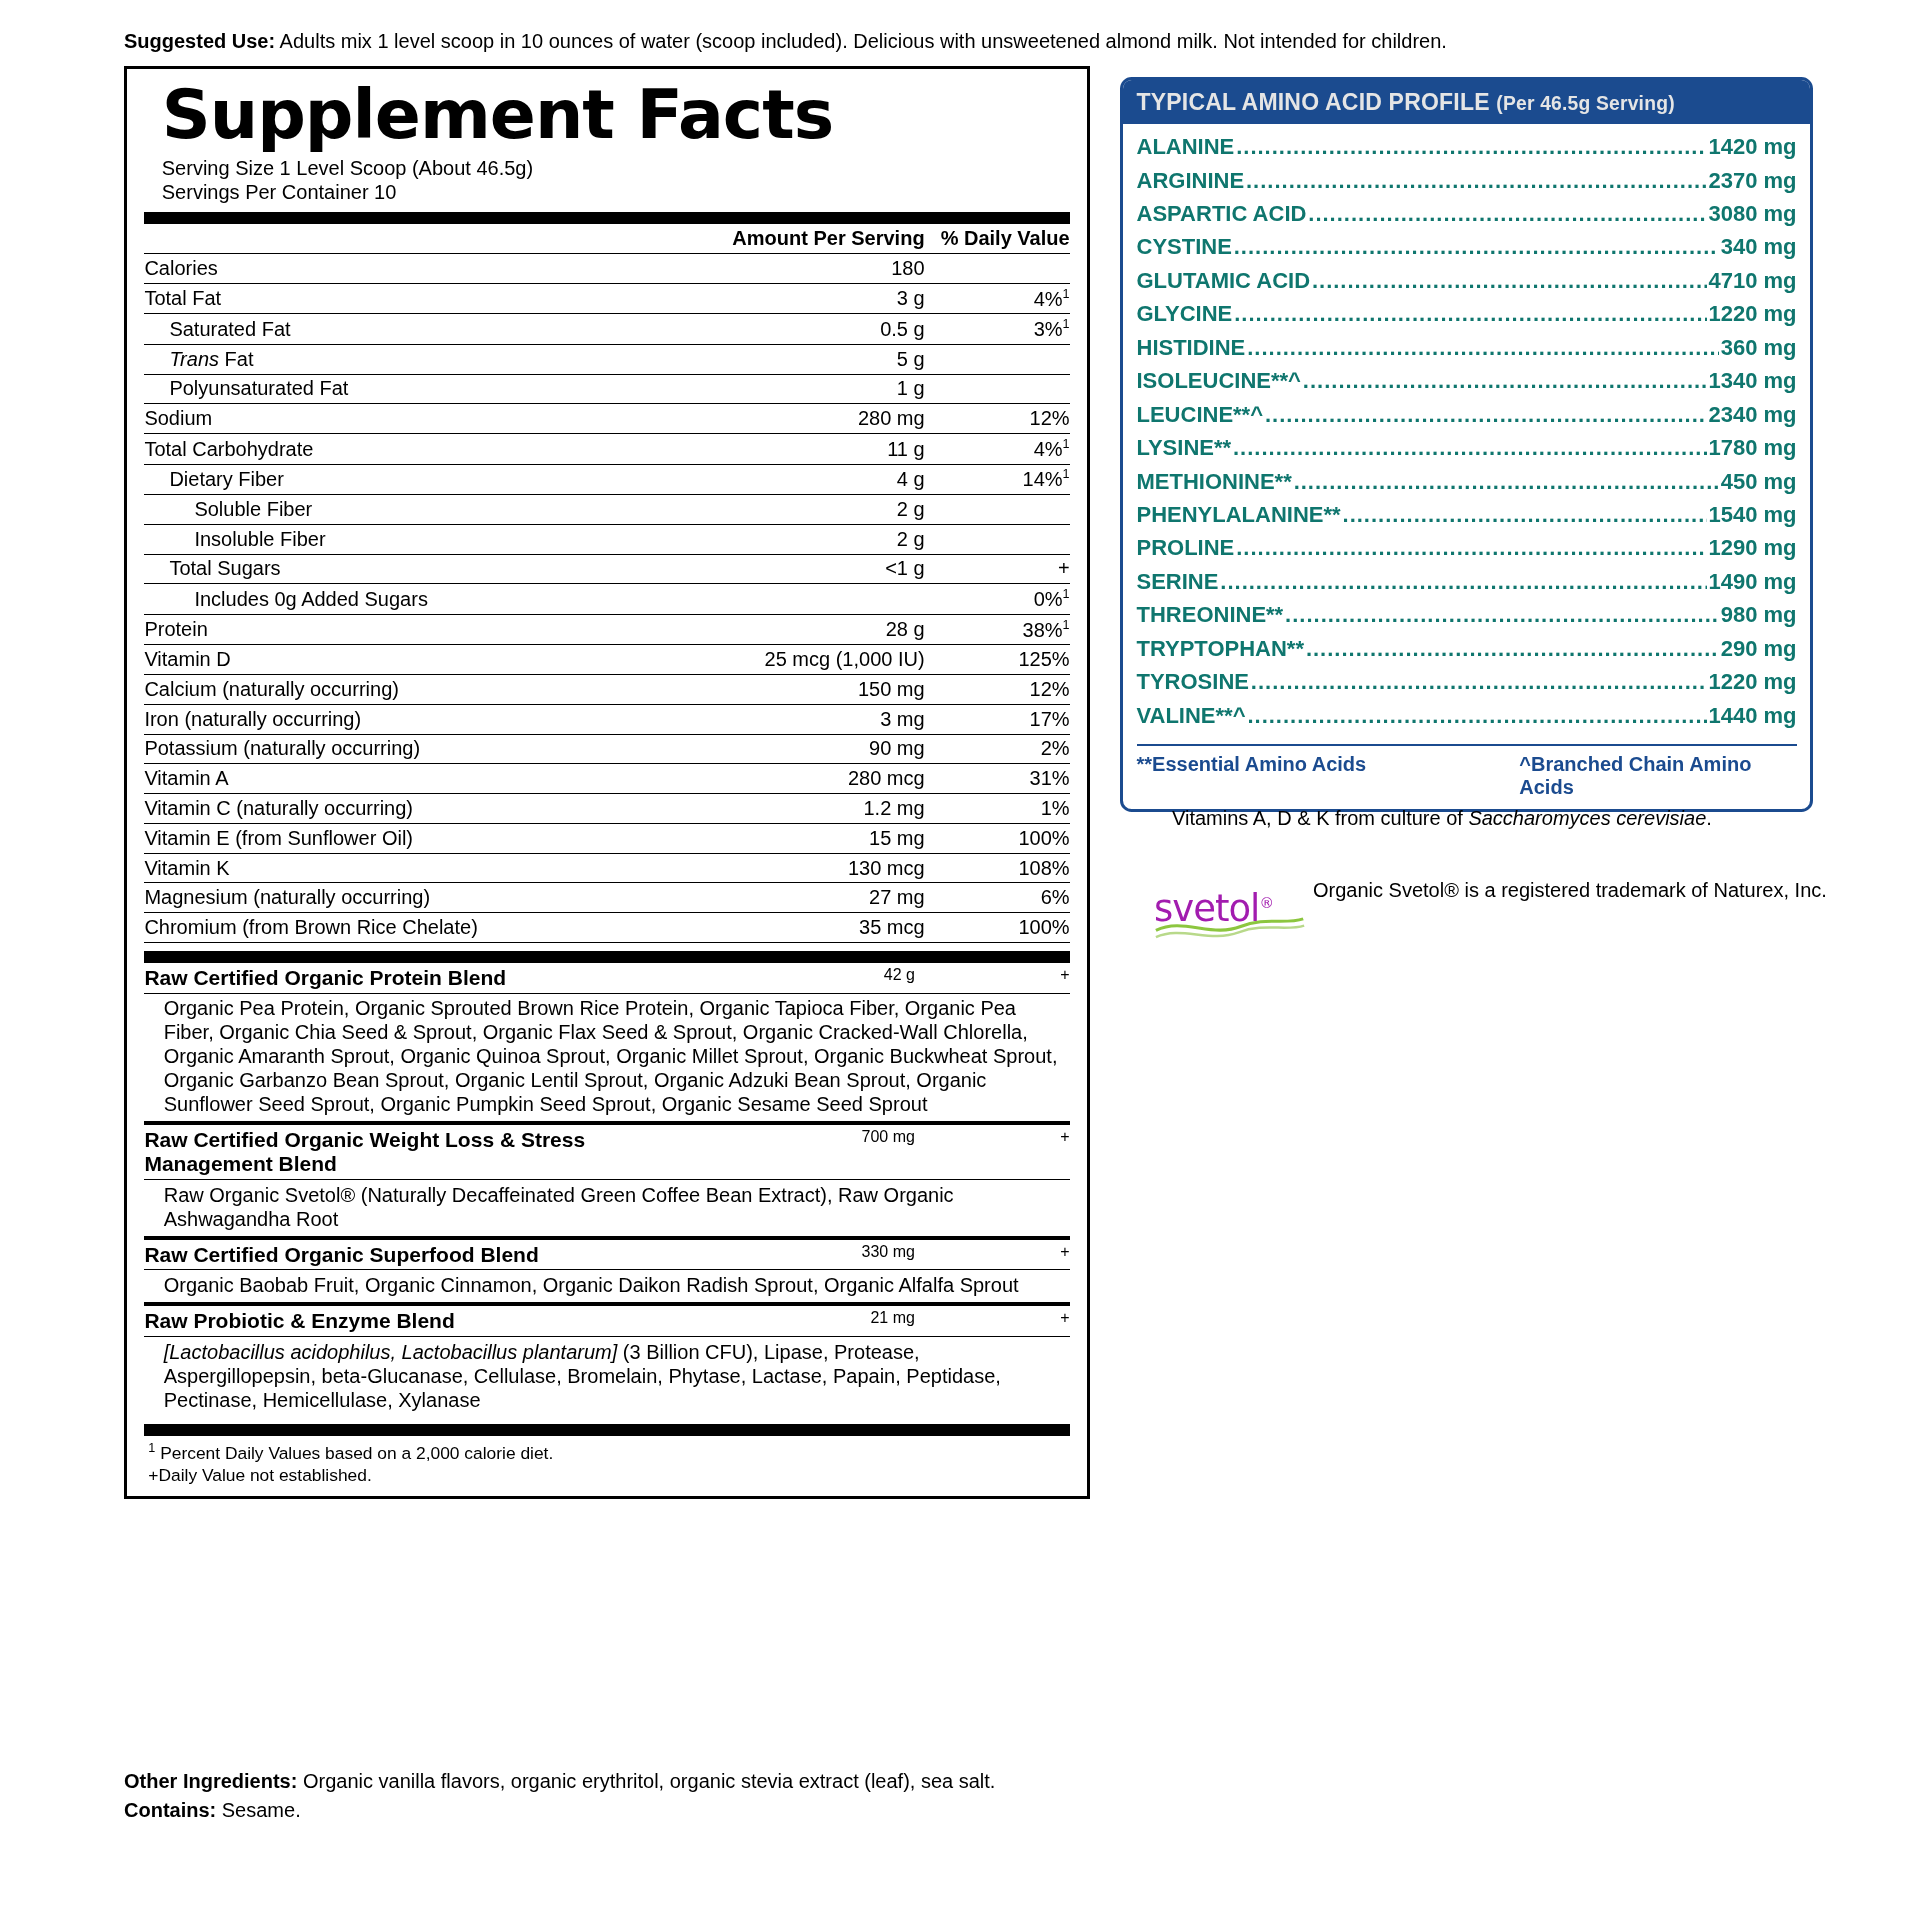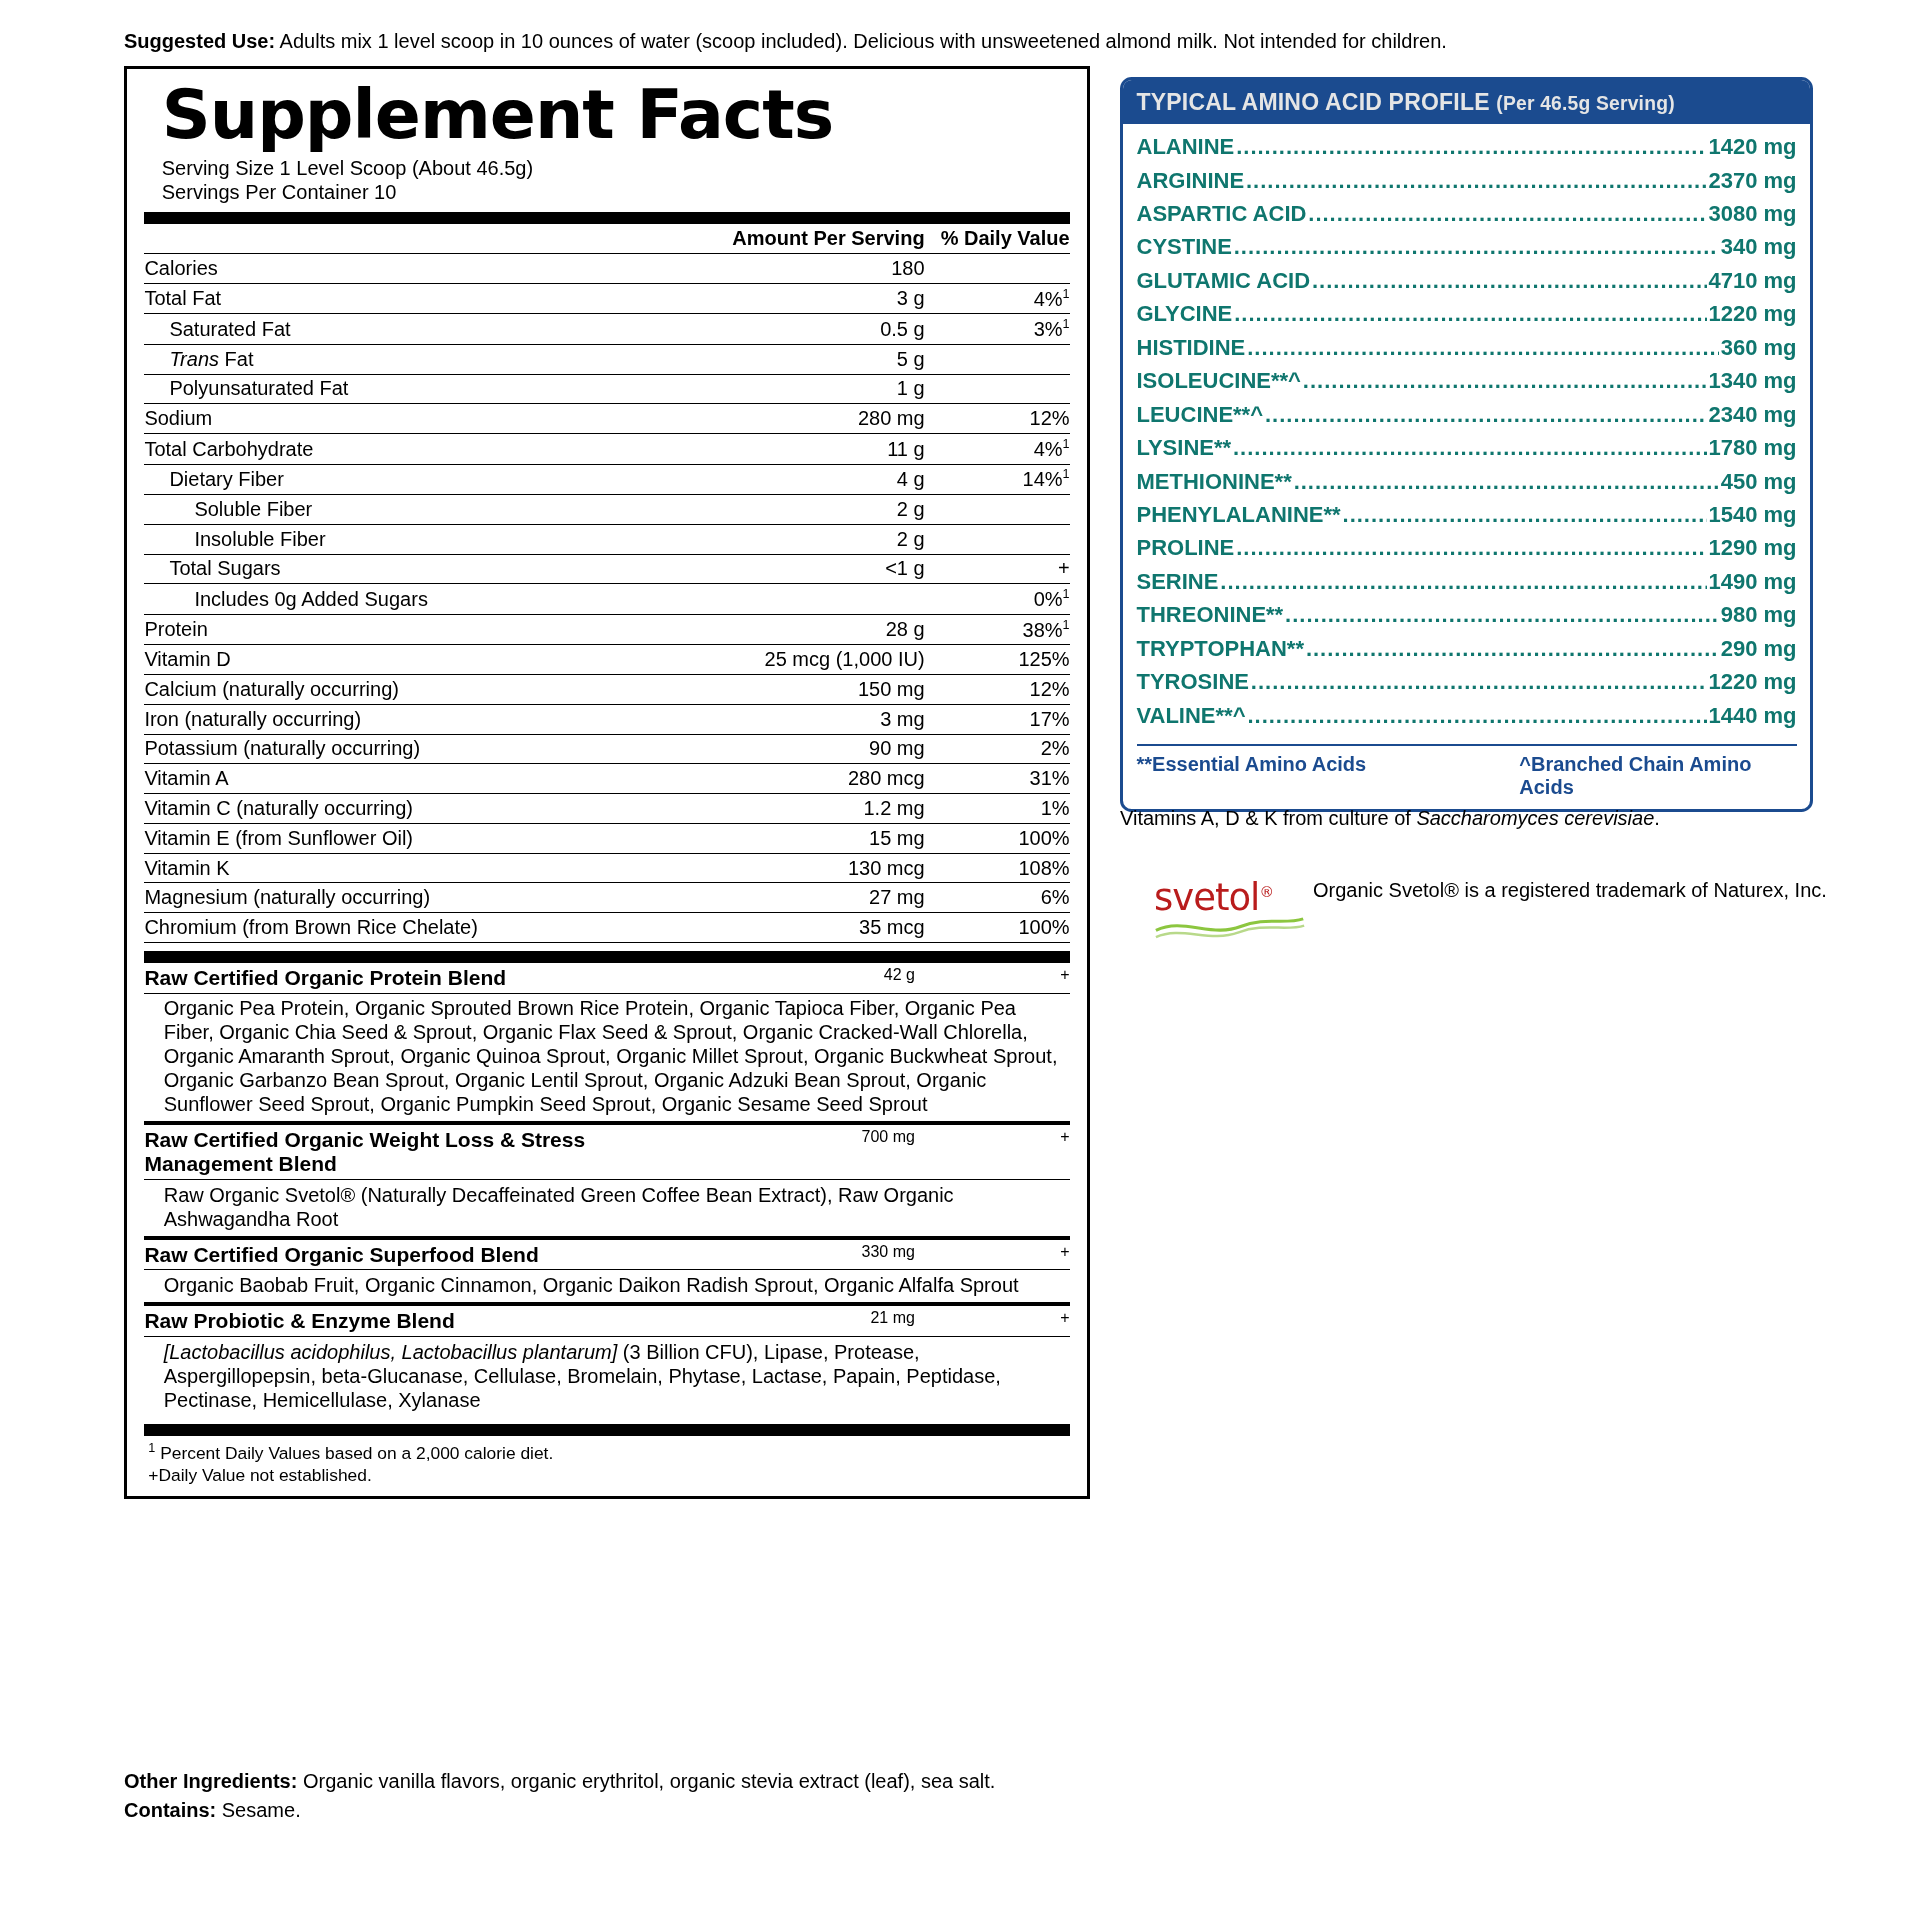--- a/index.html
+++ b/index.html
@@ -166,21 +166,21 @@
     color: #1b4b8f;
     font-weight: bold;
     font-size: 20px;
     padding: 7.7px 13.5px 9.7px 13.5px;
   }
   .aa-foot .f1 { flex: 0 0 58%; }
   .aa-foot .f2 { flex: 1 1 auto; }
 
   .vit-note {
     position: absolute;
-    left: 1120px;
+    left: 1172px;
     top: 807px;
     width: 734px;
     font-size: 20px;
   }
   .vit-note i { font-style: italic; }
 
   
   .svetol-wrap {
     position: absolute;
     left: 1154px;
@@ -190,24 +190,24 @@
     align-items: flex-start;
   }
   .svetol-logo {
     position: relative;
     width: 159px;
     height: 68px;
   }
   .svetol-logo .txt {
     font-family: "DejaVu Sans", sans-serif;
     font-size: 37px;
-    color: #b91c1c;
+    color: #a21caf;
     letter-spacing: -1px;
     position: absolute;
-    top: 2px; left: 0;
+    top: 13px; left: 0;
   }
   .svetol-logo .reg {
     font-size: 14.5px;
     vertical-align: super;
   }
   .svetol-logo svg { position: absolute; left: 0; top: 39px; }
   .svetol-note {
     font-size: 20px;
     line-height: 1.25;
     padding-top: 3.9px;

